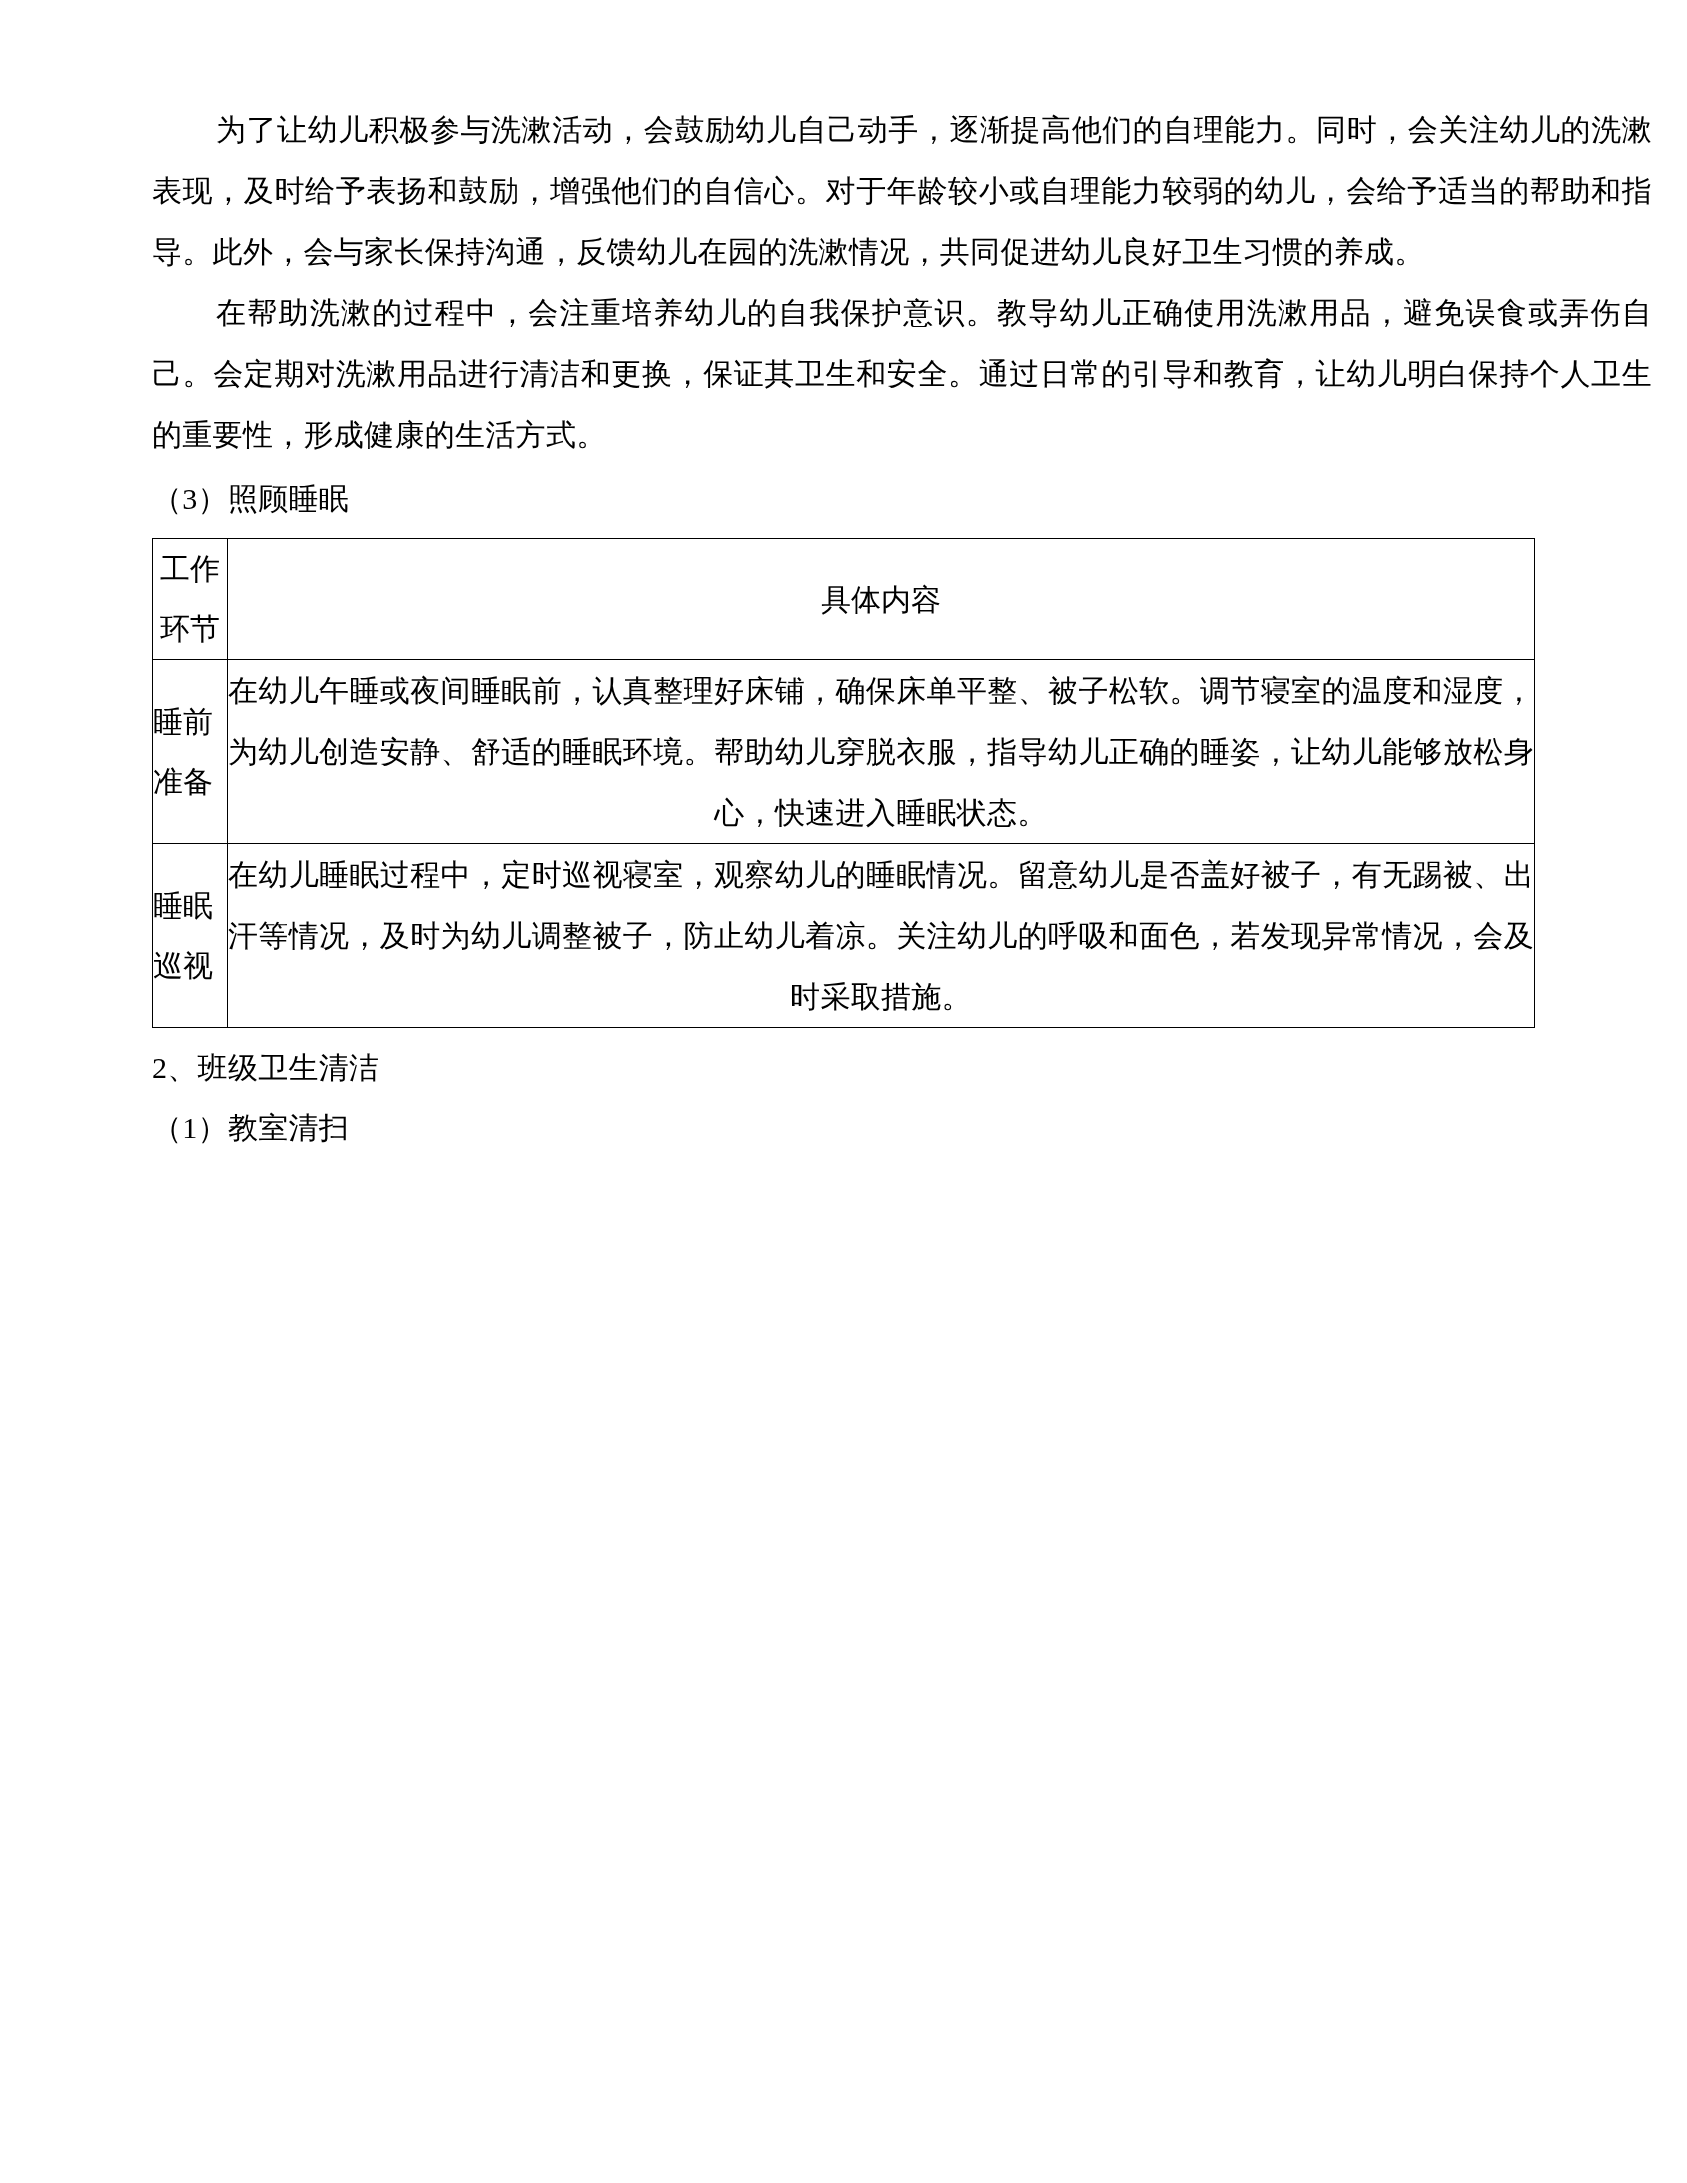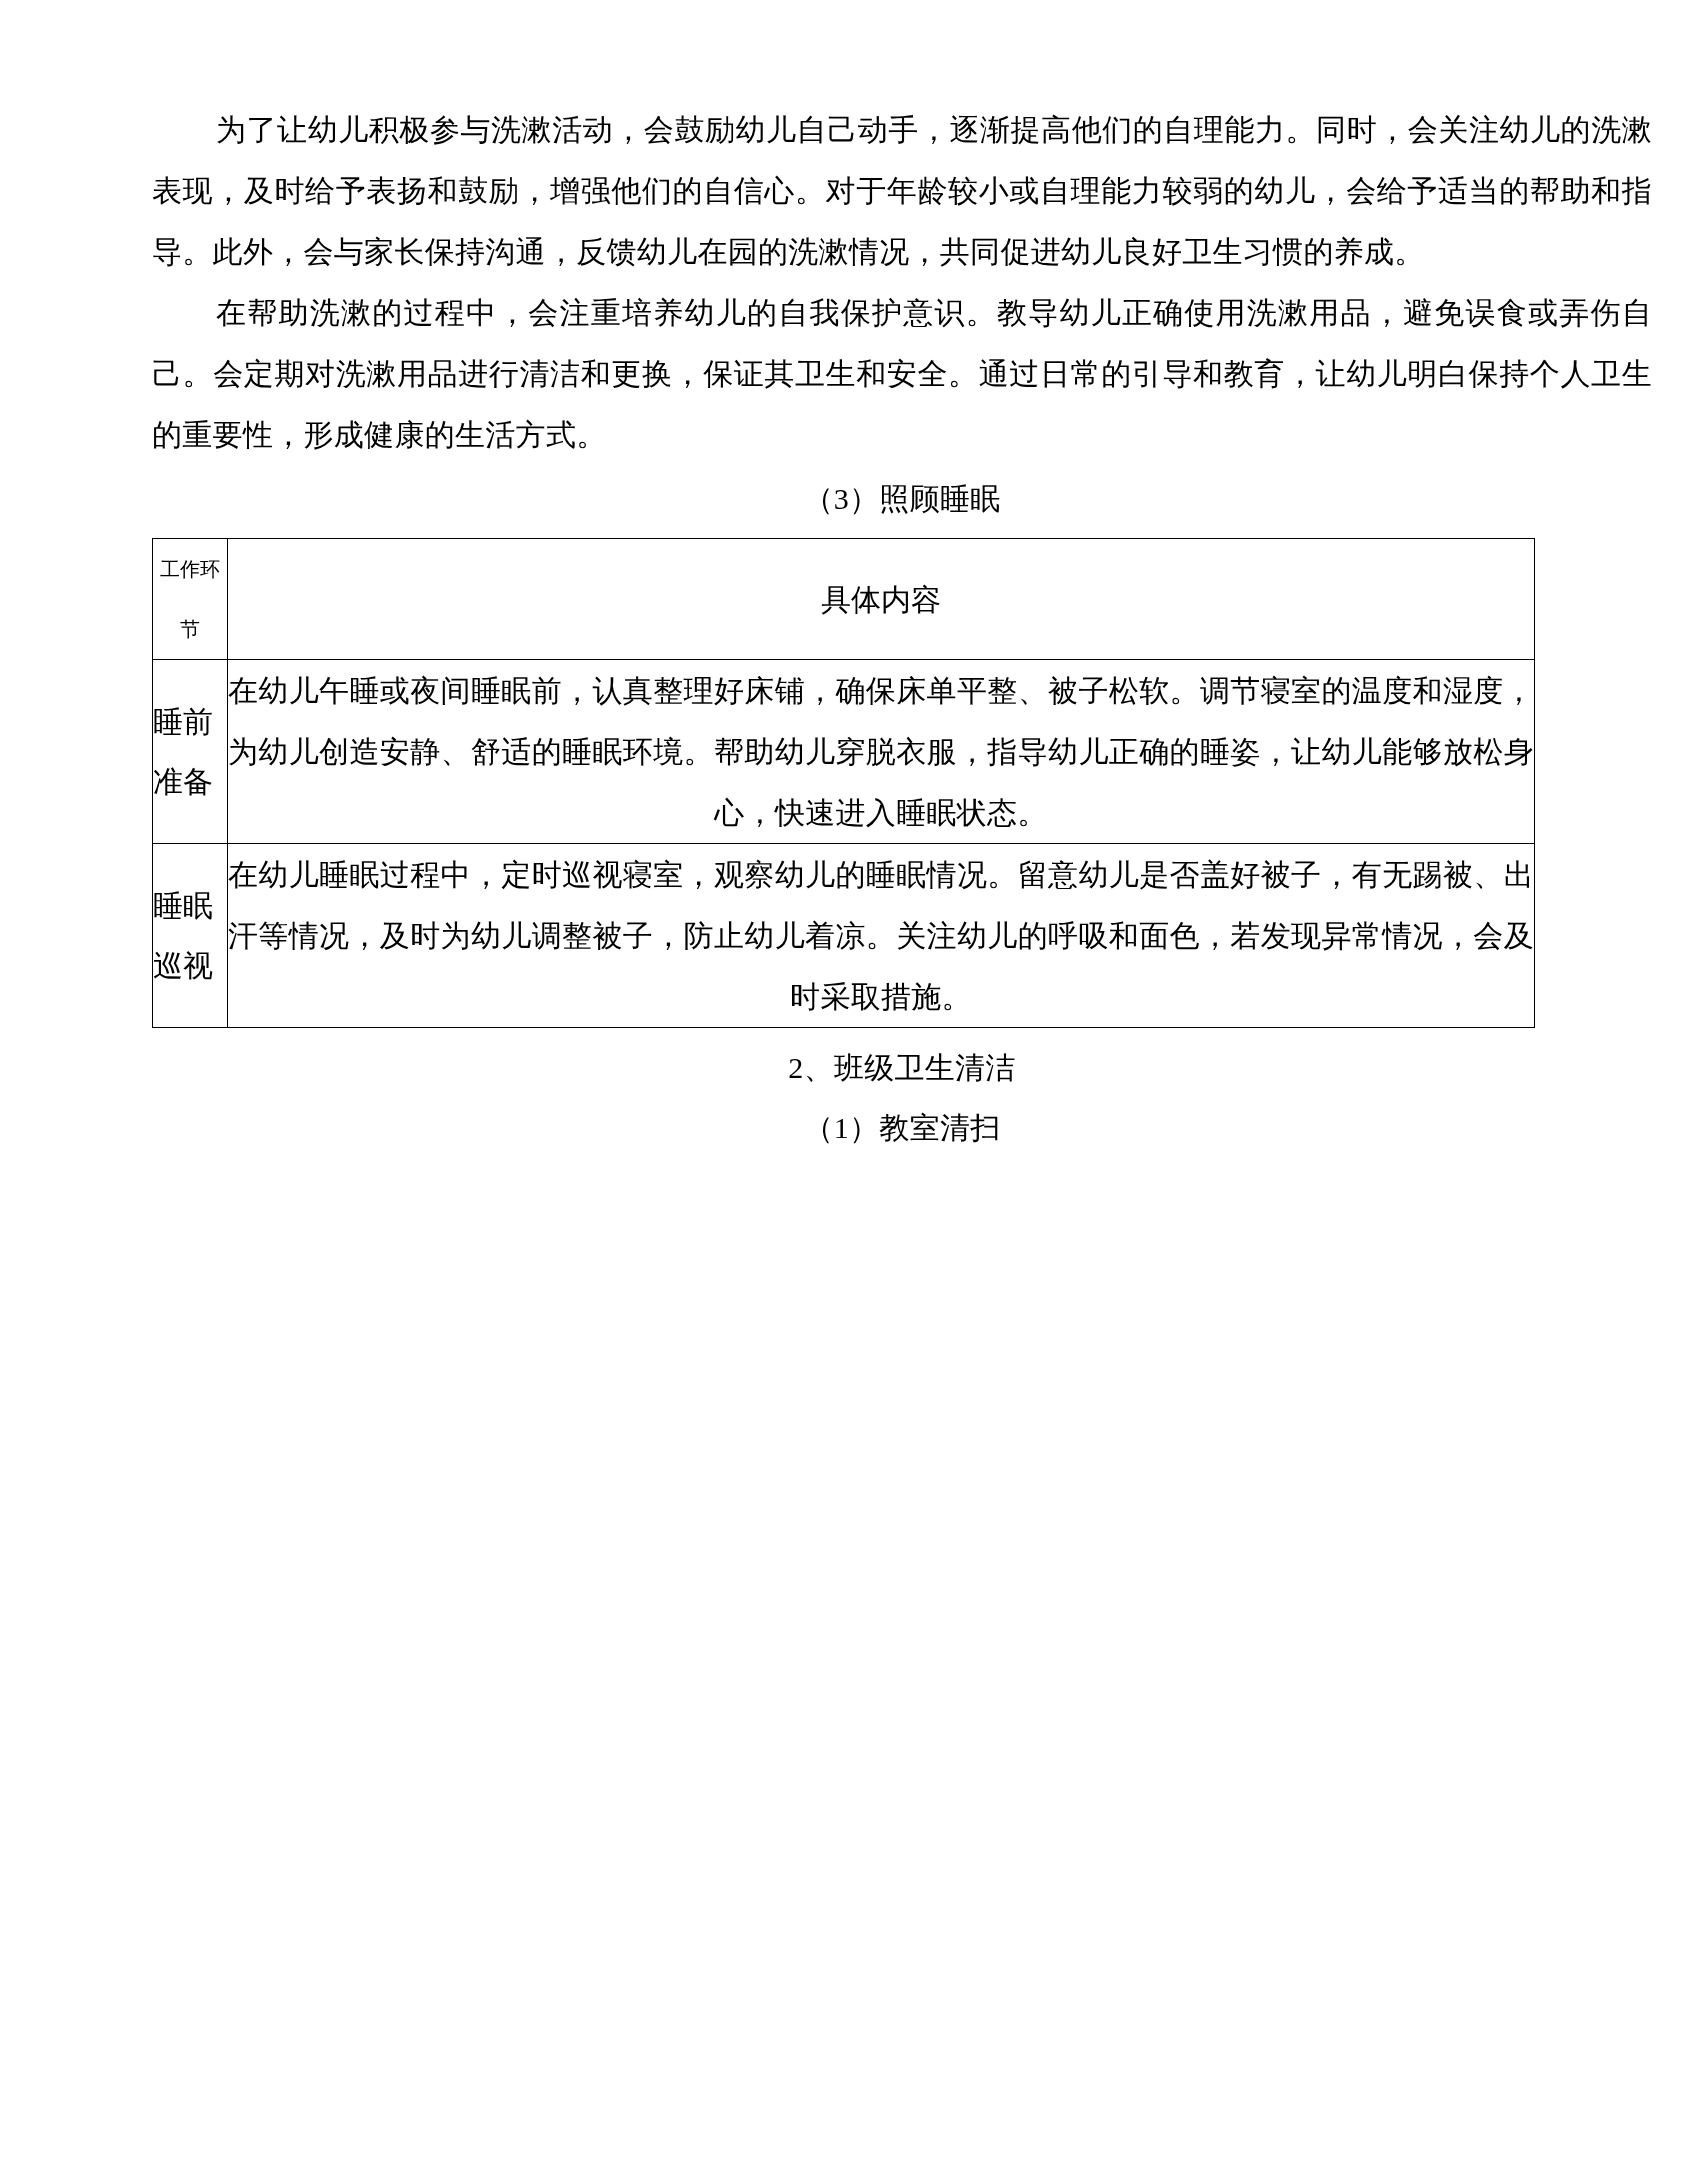--- a/index.html
+++ b/index.html
@@ -36,21 +36,21 @@
     text-indent: 64px;
     letter-spacing: 0.3px;
   }
 
   
   p.heading {
     margin: 0;
     font-size: 30px;
     line-height: 60px;
     text-indent: 0;
-    text-align: center;
+    text-align: left;
     letter-spacing: 0.3px;
   }
 
   .gap-sm { height: 4px; }
   .gap-md { height: 9.3px; }
 
   
   table.work-table {
     border-collapse: collapse;
     width: 1383px;
@@ -85,21 +85,21 @@
     letter-spacing: 0.3px;
     margin-left: 40px;
   }
   .header-detail {
     font-size: 30px;
     line-height: 61px;
     padding: 22.5px 5.3px 22.5px 5.3px;
   }
   .header-stage {
     text-align: center;
-    font-size: 20px;
+    font-size: 30px;
     line-height: 60px;
     padding: 12px 1.3px 12px 1.3px;
   }
 </style>
 </head>
 <body>
 
 <div class="page">
   <div class="content">
 

